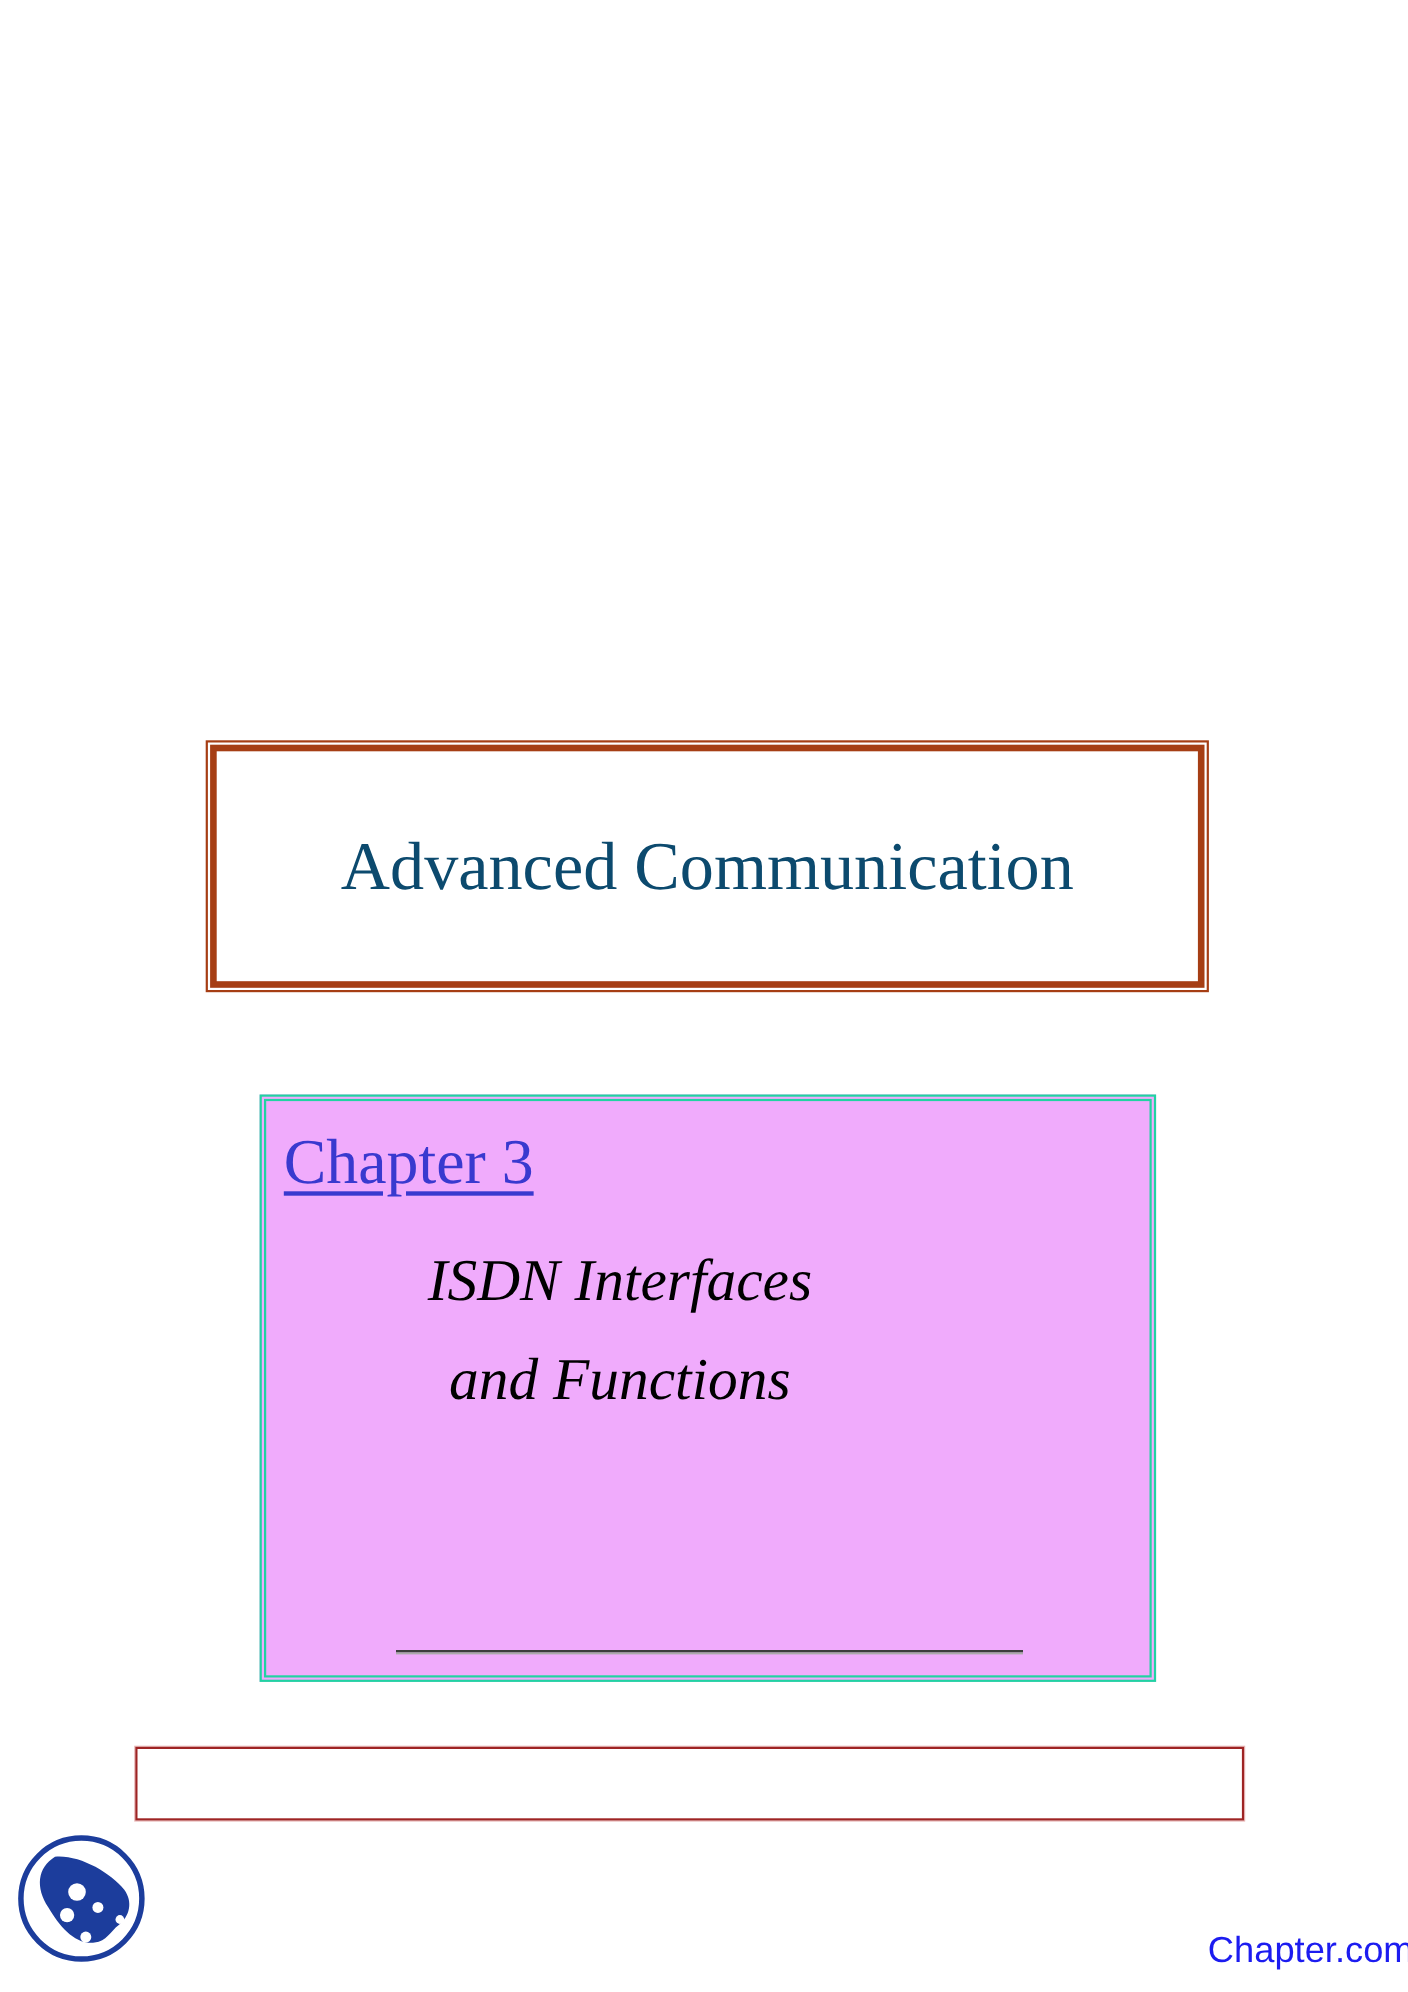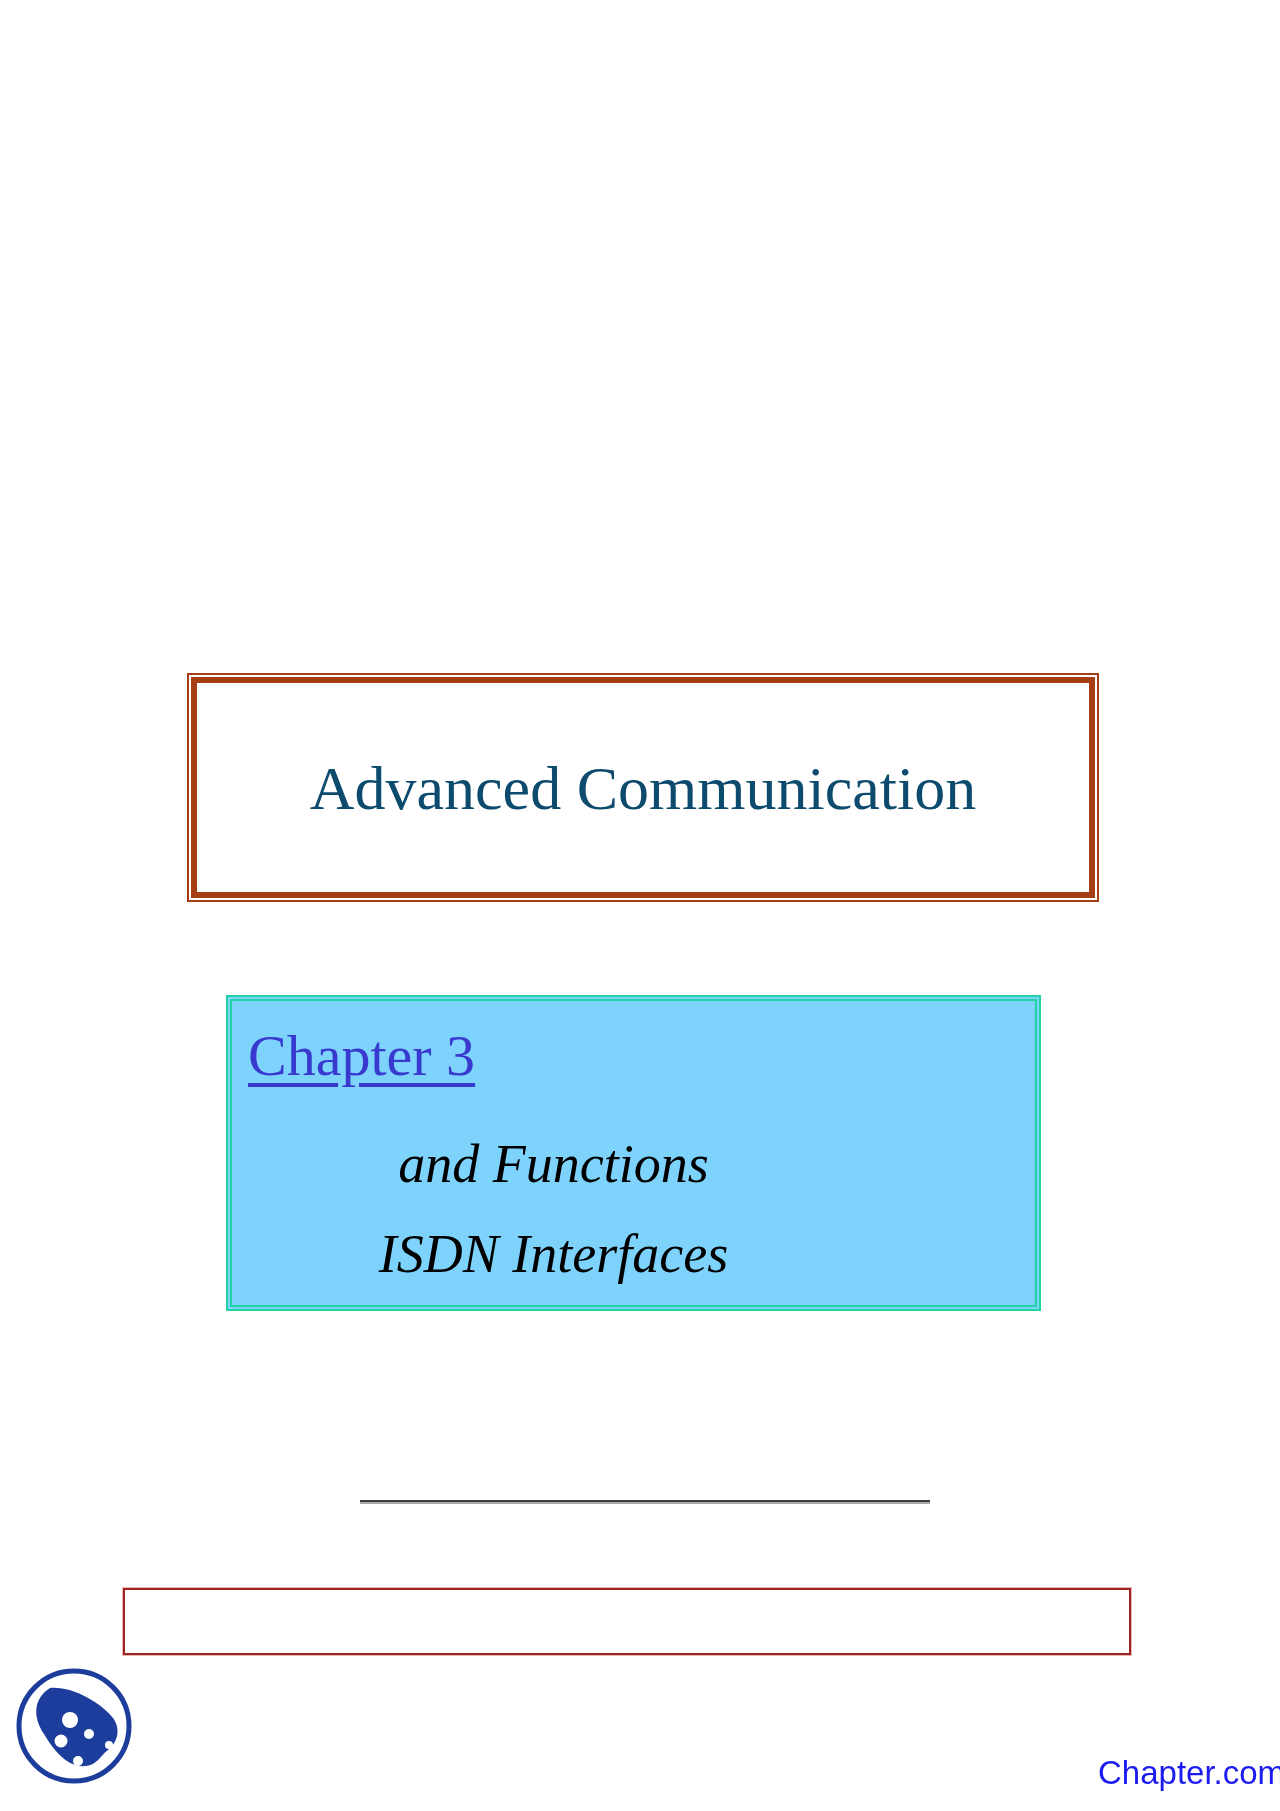--- a/index.html
+++ b/index.html
@@ -41,27 +41,27 @@
     font-size: 62px;
     line-height: 88px;
     color: #0c4a6e;
     text-align: right;
     white-space: nowrap;
   }
 
   
   .chapter-box {
     position: absolute;
-    left: 226px;
+    left: 236px;
     top: 995px;
     width: 815px;
-    height: 316px;
+    height: 534px;
     border: 2px solid var(--chapter_border, #20d3a2);
     box-sizing: border-box;
-    background: #7dd3fc;
+    background: #f0abfc;
   }
   .chapter-box-inner {
     position: absolute;
     left: 2px; top: 2px; right: 2px; bottom: 2px;
     border: 2px solid var(--chapter_border, #20d3a2);
     box-sizing: border-box;
   }
   .chapter-heading {
     position: absolute;
     left: 16px;
@@ -144,22 +144,22 @@
   <div class="title-box">
     <div class="title-box-inner">
       <div class="title-line">Advanced Communication</div>
     </div>
   </div>
 
   <div class="chapter-box">
     <div class="chapter-box-inner">
       <div class="chapter-heading">Chapter 3</div>
       <div class="chapter-subtitle">
+        <div class="subtitle-line">ISDN Interfaces</div>
         <div class="subtitle-line">and Functions</div>
-        <div class="subtitle-line">ISDN Interfaces</div>
       </div>
     </div>
   </div>
 
   <div class="divider-line"></div>
 
   <div class="footer-box"></div>
 
   <div class="logo">
     <svg width="124" height="124" viewBox="0 0 124 124" xmlns="http://www.w3.org/2000/svg">

